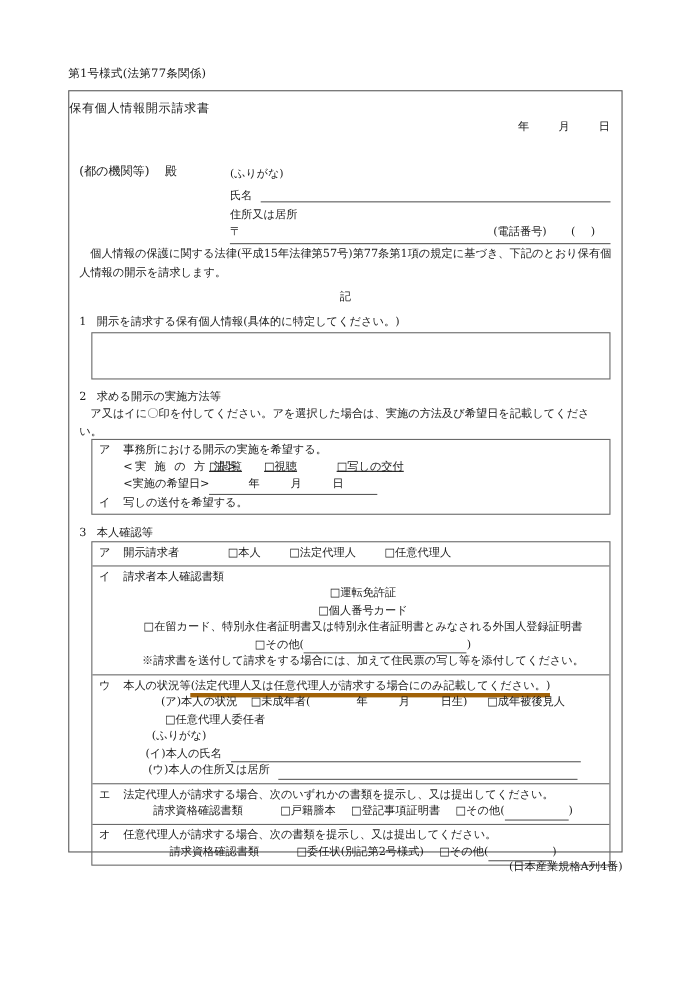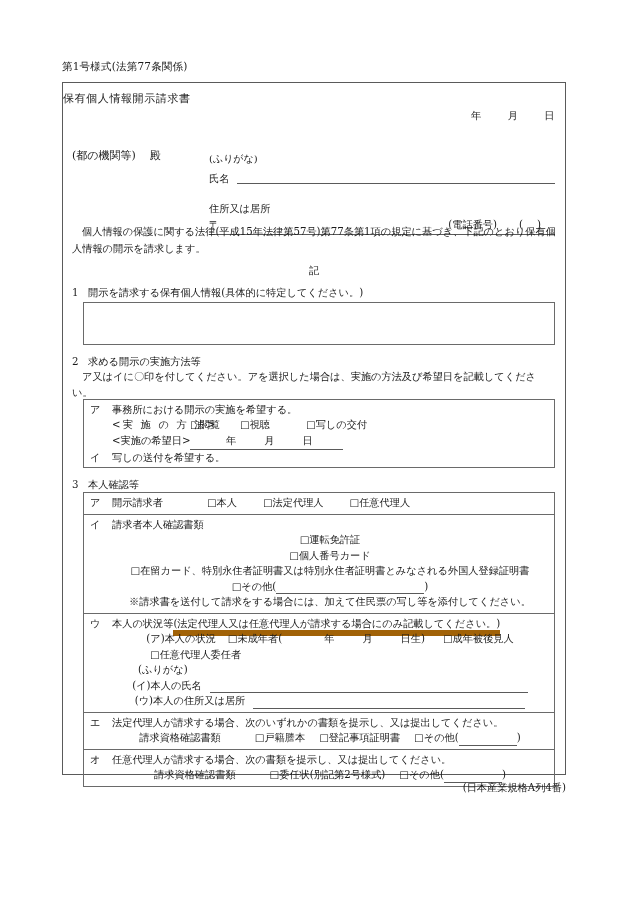--- a/index.html
+++ b/index.html
@@ -92,21 +92,21 @@
     align-items: flex-start;
     margin-top: 4px;
   }
   .name-row .lbl { white-space: nowrap; font-size: 10.2px; }
   .name-row .rule {
     flex: 1;
     border-bottom: 1px solid #5a5a5a;
     height: 12px;
     margin-left: 8px;
   }
-  .addr-label { margin-top: 15px; font-size: 10.2px; }
+  .addr-label { margin-top: 2px; font-size: 10.2px; }
   .addr-row {
     display: flex;
     align-items: flex-end;
     border-bottom: 1px solid #5a5a5a;
     padding-bottom: 1px;
   }
   .addr-row .zip { font-size: 10.2px; }
   .addr-row .spacer { flex: 1; }
   .addr-row .tel { font-size: 10.2px; white-space: nowrap; }
   .addr-row .tel .paren { display: inline-block; margin-left: 22px; letter-spacing: 14px; }
@@ -169,21 +169,21 @@
     width: 472px;
     border: 1px solid #6a6a6a;
     box-sizing: border-box;
     padding: 2px 0 2px 0;
   }
   .b2-row { padding: 0 6px; font-size: 10.2px; line-height: 1.5; white-space: nowrap; }
   .b2-row .mk { display: inline-block; width: 22px; }
   .b2-sub { padding: 0 6px 0 28px; font-size: 10.2px; line-height: 1.5; white-space: nowrap; }
   .angle { display: inline-block; width: 78px; }
   .angle.sp { letter-spacing: 2.2px; }
-  .cb { margin-right: 20px; white-space: nowrap; }
+  .cb { margin-right: 20px; white-space: nowrap; text-decoration: underline; }
   .cb:last-child { margin-right: 0; margin-left: 16px; }
   .date-underline {
     display: inline-block;
     border-bottom: 1px solid #5a5a5a;
     padding: 0 2px 1px 2px;
   }
   .date-underline .g1 { display: inline-block; width: 34px; }
   .date-underline .g2 { display: inline-block; width: 28px; }
 
   
@@ -204,21 +204,21 @@
   }
   .b3-cell:last-child { border-bottom: none; }
   .b3-line { white-space: nowrap; }
   .b3-line .mk { display: inline-block; width: 22px; }
   .b3-indent { padding-left: 22px; white-space: nowrap; text-align: center; }
   .b3-indent2 { padding-left: 36px; white-space: nowrap; }
   .b3-indent3 { padding-left: 60px; white-space: nowrap; }
   .cb2 { margin-right: 26px; white-space: nowrap; }
   .cb3 { margin-right: 14px; white-space: nowrap; }
   .underline-txt {
-    border-bottom: 6px solid #a16207;
+    border-bottom: 4px solid #a16207;
     padding-bottom: 1px;
   }
   .inline-rule {
     display: inline-block;
     border-bottom: 1px solid #5a5a5a;
     height: 11px;
     vertical-align: bottom;
   }
   .paren-gap-s { display: inline-block; width: 44px; }
   .paren-gap-xs { display: inline-block; width: 34px; }

